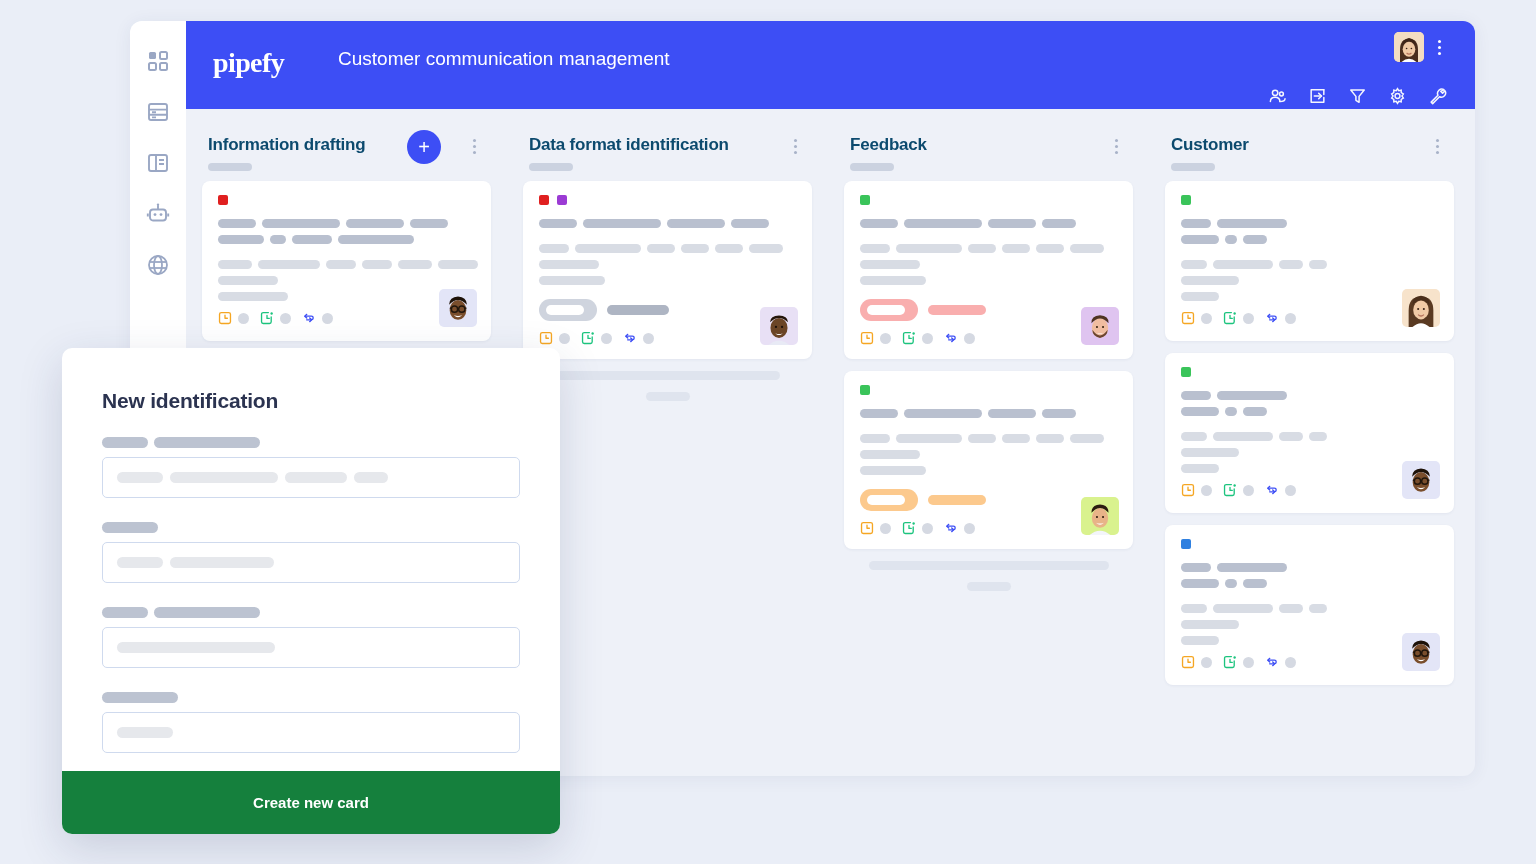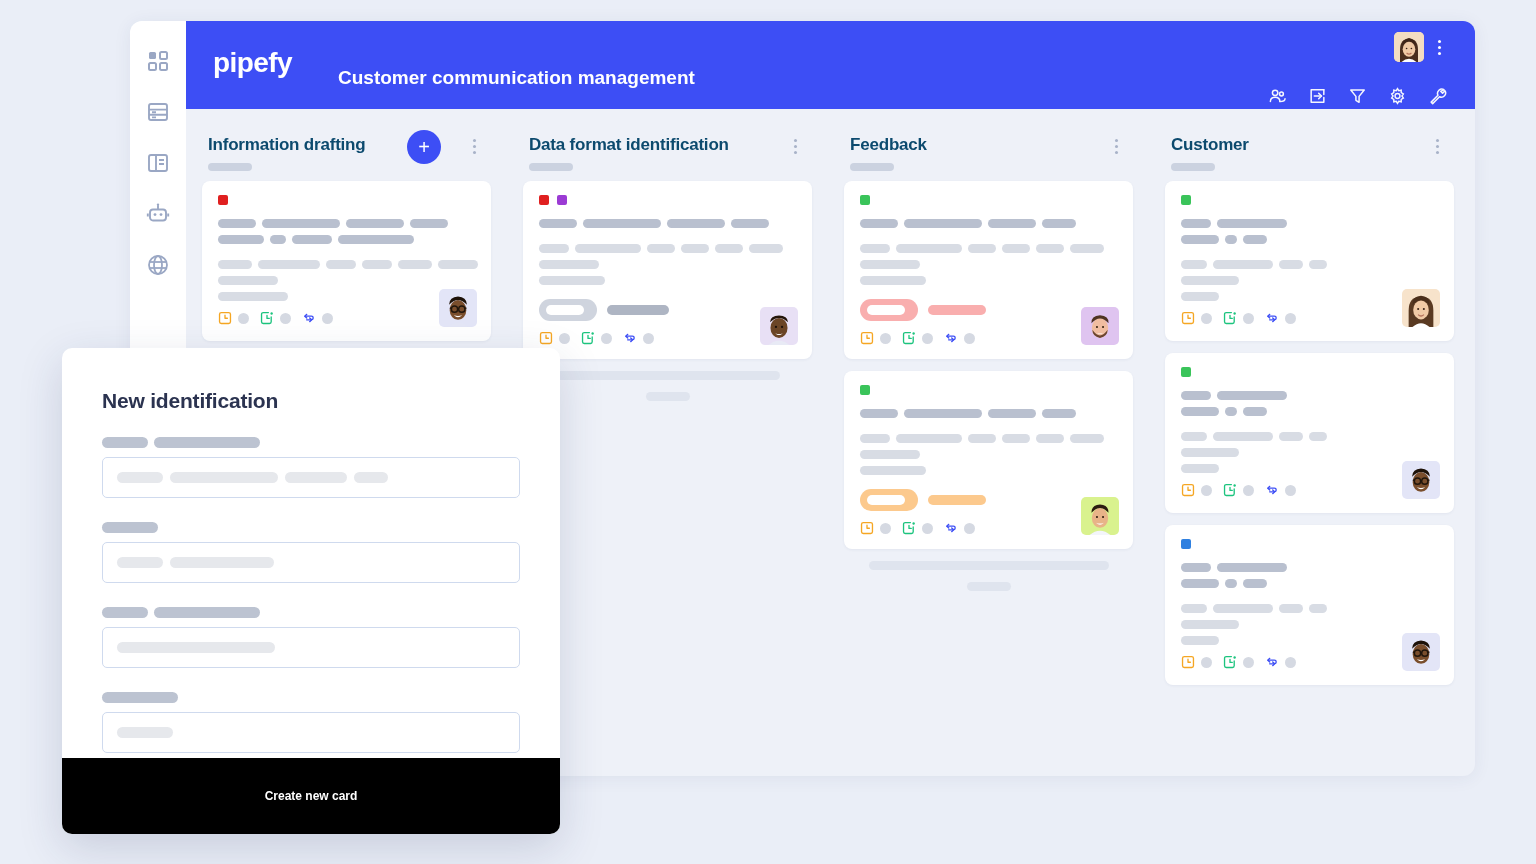--- a/index.html
+++ b/index.html
@@ -41,25 +41,26 @@
     width: calc(100% - 56px); height: 88px;
     background: #3d4ef5;
     z-index: 5;
   }
   .logo {
     position: absolute; left: 27px; top: 42px;
     transform: translateY(-50%);
     color: #fff;
     font-size: 28px; font-weight: 700;
     letter-spacing: -0.6px;
+    font-family: Liberation Serif, serif;
   }
   .board-title {
-    position: absolute; left: 152px; top: 57px;
+    position: absolute; left: 152px; top: 38px;
     transform: translateY(-50%);
-    color: #fff; font-size: 19px; font-weight: 700;
+    color: #fff; font-size: 19px; font-weight: 400;
   }
   .avatar-top {
     position: absolute; right: 51px; top: 11px;
     width: 30px; height: 30px; border-radius: 5px;
     overflow: hidden;
     background: linear-gradient(#f3ddc6,#e9c9a6);
     cursor: pointer;
   }
   .kebab-top {
     position: absolute; right: 28px; top: 15px;
@@ -167,24 +168,24 @@
   .field-label .sk { height: 11px; border-radius: 6px; margin-right: 6px; background: #bcc3d1; }
   .field-input {
     border: 1px solid #cfdaee; border-radius: 5px;
     height: 41px; display: flex; align-items: center;
     padding: 0 14px; font-size: 0; white-space: nowrap;
     background: #fff; cursor: text;
   }
   .field-input .sk { height: 11px; border-radius: 6px; background: #e6e8ec; margin-right: 7px; }
   .modal-cta {
     position: absolute; left: 0; bottom: 0;
-    width: 100%; height: 76px;
-    background: #000000; color: #fff;
+    width: 100%; height: 63px;
+    background: #15803d; color: #fff;
     border: none; cursor: pointer;
-    font-size: 12px; font-weight: 700;
+    font-size: 15px; font-weight: 700;
     font-family: "Liberation Sans", sans-serif;
     display: flex; align-items: center; justify-content: center;
   }
 </style>
 </head>
 <body>
 
 <div class="app-window">
 
   <nav class="rail">

